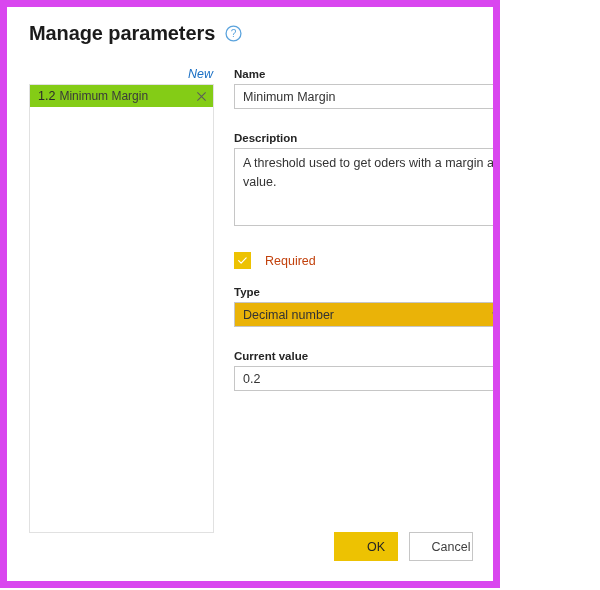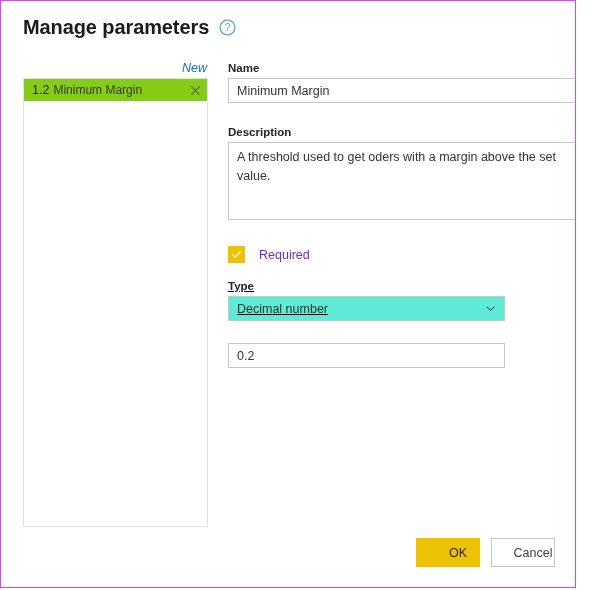--- a/index.html
+++ b/index.html
@@ -7,23 +7,23 @@
     padding: 0;
     background: #ffffff;
   }
   body {
     font-family: "Liberation Sans", sans-serif;
     -webkit-font-smoothing: antialiased;
   }
 
   #dialog {
     position: relative;
-    width: 576px;
+    width: 500px;
     height: 588px;
-    border: 1px solid #d946ef;
+    border: 7px solid #d946ef;
     background: #ffffff;
     box-sizing: border-box;
     overflow: hidden;
   }
 
   
   .title-row {
     position: absolute;
     left: 22px;
     top: 16px;
@@ -152,31 +152,31 @@
     background: #edc202;
     border: 1px solid #edc202;
     box-sizing: border-box;
     display: flex;
     align-items: center;
     justify-content: center;
     flex: 0 0 auto;
   }
   .check-label {
     font-size: 12.5px;
-    color: #6d28d9;
+    color: #c2410c;
     margin-left: 14px;
   }
 
   
-  .narrow { width: 277px; text-decoration: underline; }
+  .narrow { width: 277px; }
   .select-box {
     position: relative;
     height: 25px;
     border: 1px solid #c6c6c6;
-    background: #5eead4;
+    background: #eab308;
     box-sizing: border-box;
     display: flex;
     align-items: center;
     padding: 0 8px;
     cursor: pointer;
   }
   .select-value {
     font-size: 12.5px;
     color: #333333;
     flex: 1;
@@ -280,20 +280,21 @@
         <span style="display:flex;">
           <svg class="chevron" viewBox="0 0 12 12" aria-hidden="true">
             <path d="M2 4.2 L6 8 L10 4.2" stroke="#555d66" stroke-width="1.1" fill="none" stroke-linecap="round" stroke-linejoin="round"></path>
           </svg>
         </span>
       </div>
     </div>
 
 
     <div class="field-block narrow">
+      <div class="field-label">Current value</div>
       <input class="text-input" type="text" value="0.2" style="">
     </div>
 
   </div>
 
   <div class="footer">
     <div class="btn btn-primary">OK</div>
     <div class="btn btn-secondary">Cancel</div>
   </div>
 

